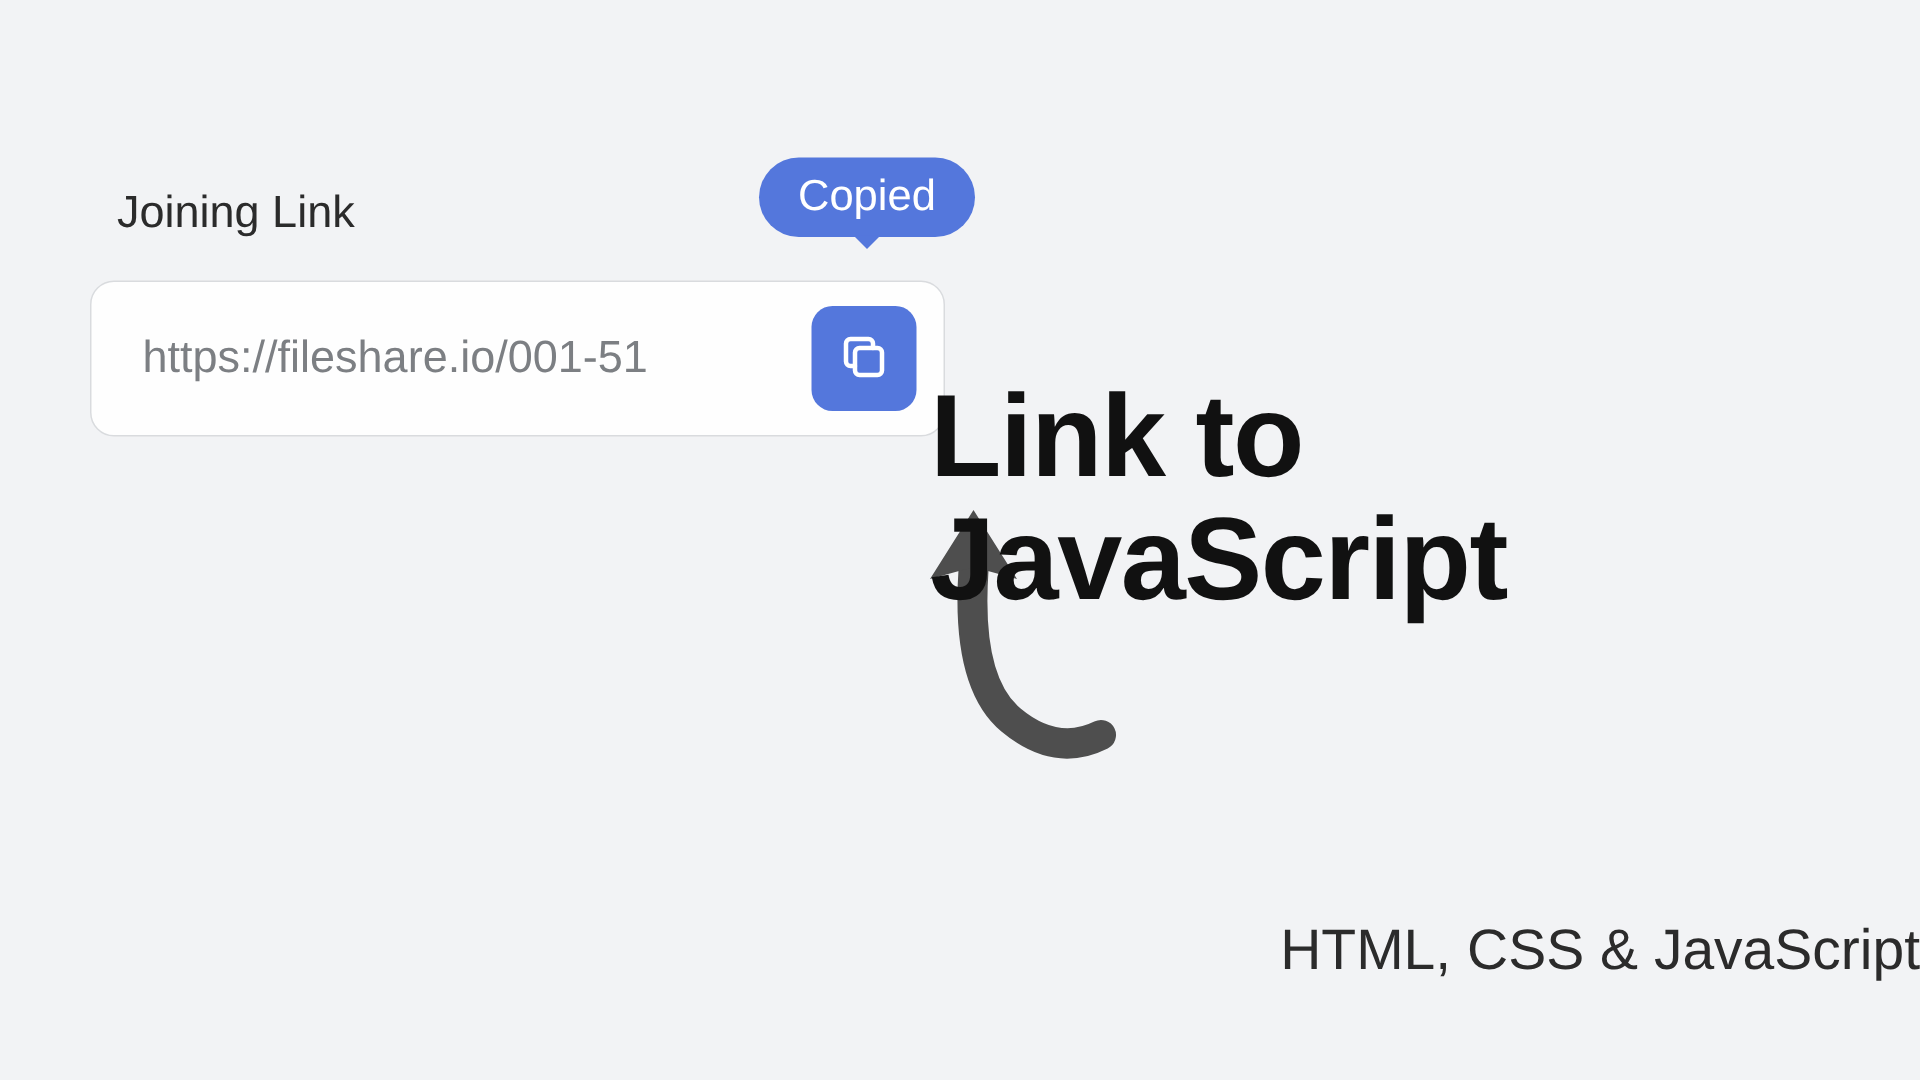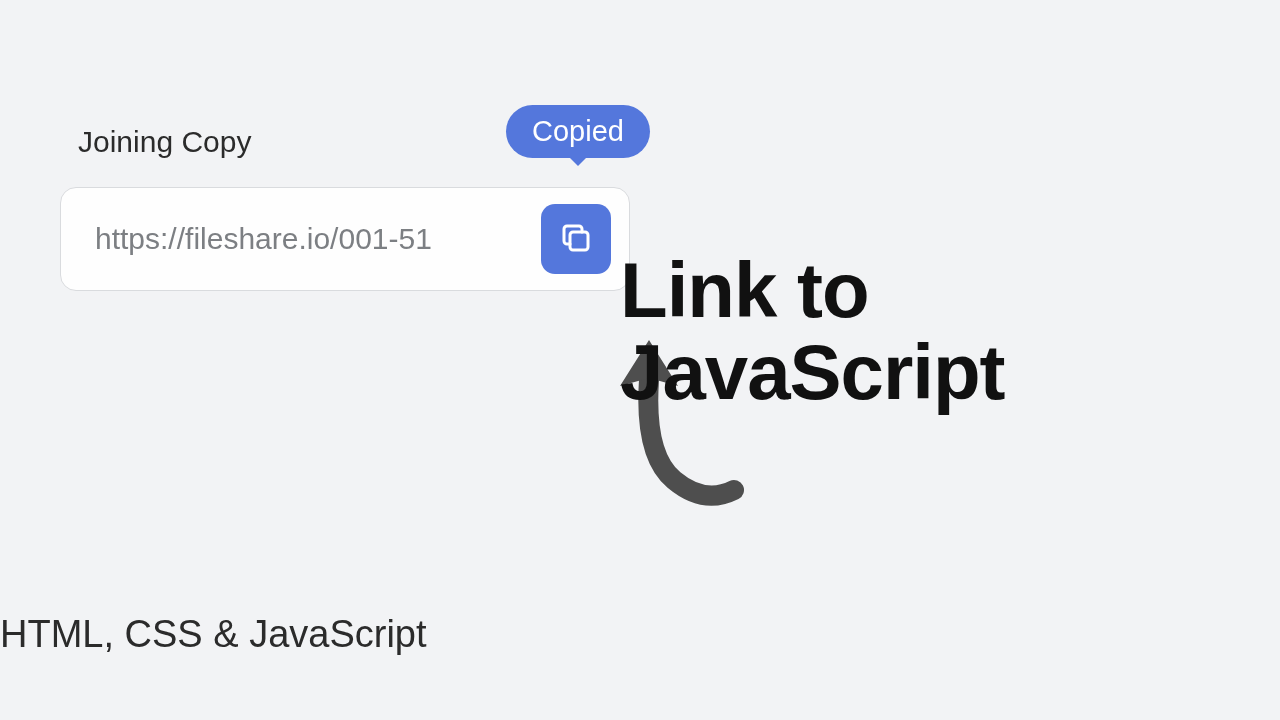--- a/index.html
+++ b/index.html
@@ -106,34 +106,34 @@
       position: absolute;
       left: 604px;
       top: 330px;
     }
     
     .subtitle {
       position: absolute;
       left: 0;
       right: 0;
       bottom: 64px;
-      text-align: left;
+      text-align: right;
       font-size: 38px;
       color: #2b2b2b;
       font-weight: 400;
     }
   </style>
 </head>
 <body>
 
 <div class="widget">
   <div class="tooltip">
     <span>Copied</span>
   </div>
-  <div class="field-label">Joining Copy</div>
+  <div class="field-label">Joining Link</div>
   <div class="input-row">
     <input type="text" class="url-text" readonly="" value="https://fileshare.io/001-51" style="">
     <button class="copy-btn">
       <span>
         <svg viewBox="0 0 24 24" fill="none" stroke="#fff" stroke-width="2" stroke-linecap="round" stroke-linejoin="round">
           <rect x="8" y="8" width="12" height="12" rx="2"></rect>
           <path d="M16 8 V6 a2 2 0 0 0 -2 -2 H6 a2 2 0 0 0 -2 2 v8 a2 2 0 0 0 2 2 h2"></path>
         </svg>
       </span>
     </button>

